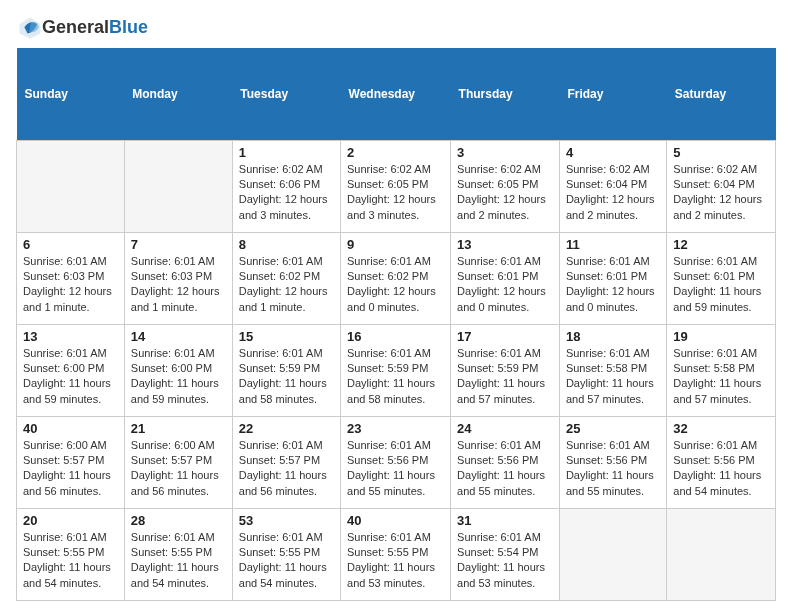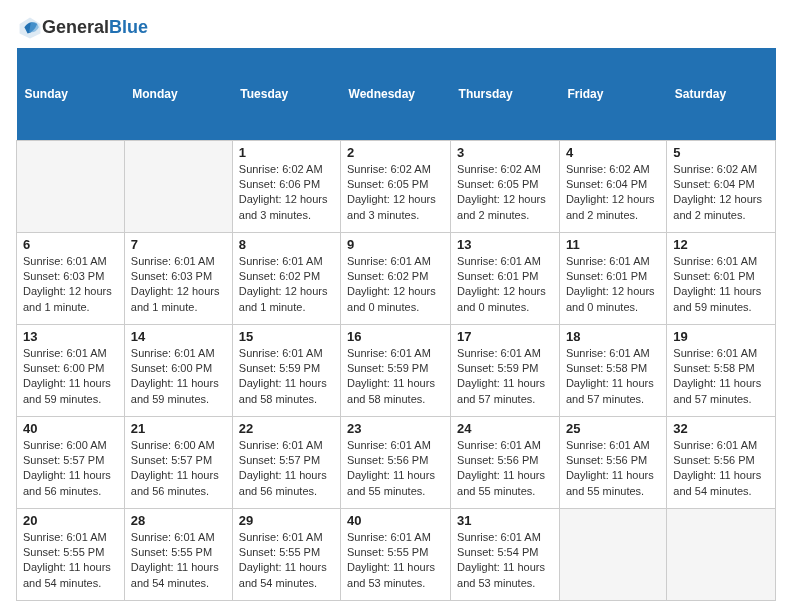--- a/index.html
+++ b/index.html
@@ -283,21 +283,21 @@
 Sunset: 5:55 PM
 Daylight: 11 hours and 54 minutes.</div>
         </td>
         <td>
           <div class="day-number">28</div>
           <div class="day-info" style="white-space: pre-line;">Sunrise: 6:01 AM
 Sunset: 5:55 PM
 Daylight: 11 hours and 54 minutes.</div>
         </td>
         <td>
-          <div class="day-number">29</div>
+          <div class="day-number">53</div>
           <div class="day-info" style="white-space: pre-line;">Sunrise: 6:01 AM
 Sunset: 5:55 PM
 Daylight: 11 hours and 54 minutes.</div>
         </td>
         <td>
           <div class="day-number">40</div>
           <div class="day-info" style="white-space: pre-line;">Sunrise: 6:01 AM
 Sunset: 5:55 PM
 Daylight: 11 hours and 53 minutes.</div>
         </td>

